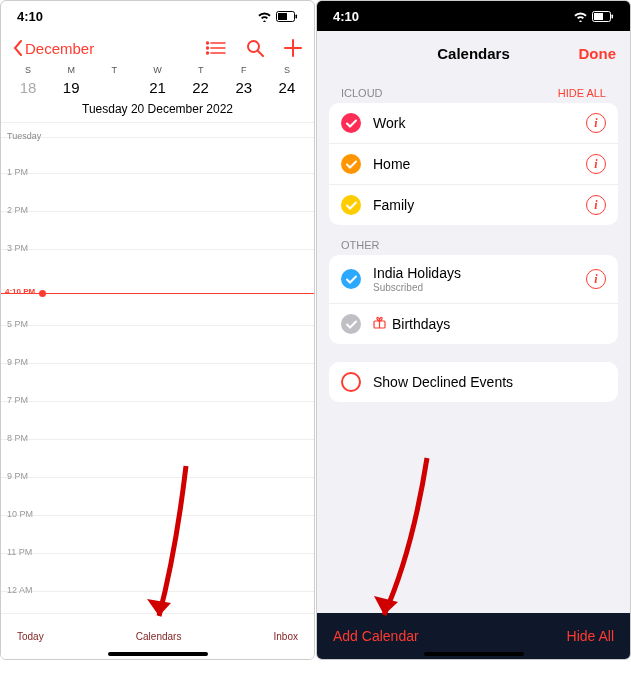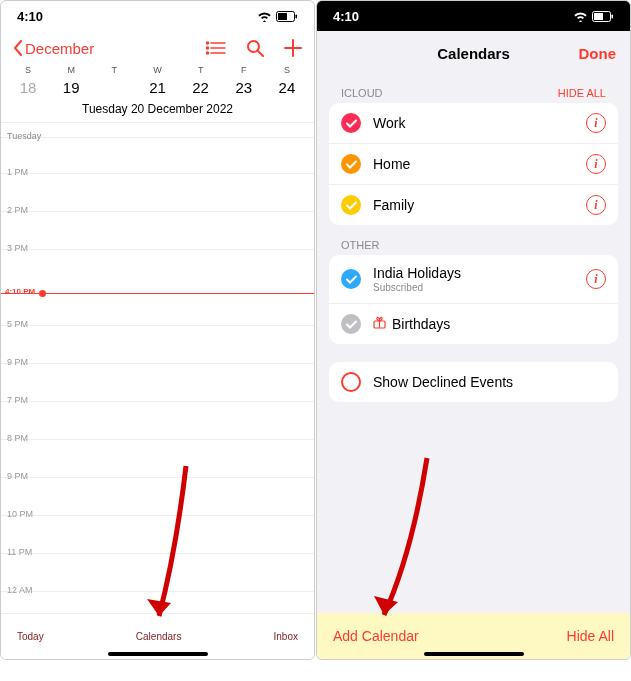--- a/index.html
+++ b/index.html
@@ -61,21 +61,21 @@
   .chk { width:20px; height:20px; border-radius:50%; flex-shrink:0; margin-right:12px; display:flex; align-items:center; justify-content:center; }
   .chk svg { display:block; }
   .chk.pink { background:#ff2d55; } .chk.orange{background:#ff9500;} .chk.yellow{background:#ffcc00;}
   .chk.blue{background:#2aa9ff;} .chk.gray{background:#bfbfc4;}
   .chk.ring { border:2px solid #ff3b30; background:transparent; width:20px; height:20px; }
   .rlabel { font-size:14px; flex:1; }
   .rsub { font-size:10px; color:#8a8a8e; display:block; margin-top:1px;}
   .info { width:20px; height:20px; border:1.5px solid #ff3b30; border-radius:50%; color:#ff3b30; font-size:12px; display:flex; align-items:center; justify-content:center; font-family:Georgia,serif; font-style:italic; font-weight:bold;}
   .gift { color:#ff3b30; margin-right:6px; }
 
-  .rbottom { position:absolute; bottom:0; left:0; right:0; height:46px; display:flex; justify-content:space-between; align-items:center; padding:0 16px; background:#fef9c3;}
+  .rbottom { position:absolute; bottom:0; left:0; right:0; height:46px; display:flex; justify-content:space-between; align-items:center; padding:0 16px; background:#0f172a;}
   .rbottom span { color:#ff3b30; font-size:14px; }
 
   
   .arrow { position:absolute; pointer-events:none; }
 </style>
 </head>
 <body>
 
 <div class="wrap">
 

